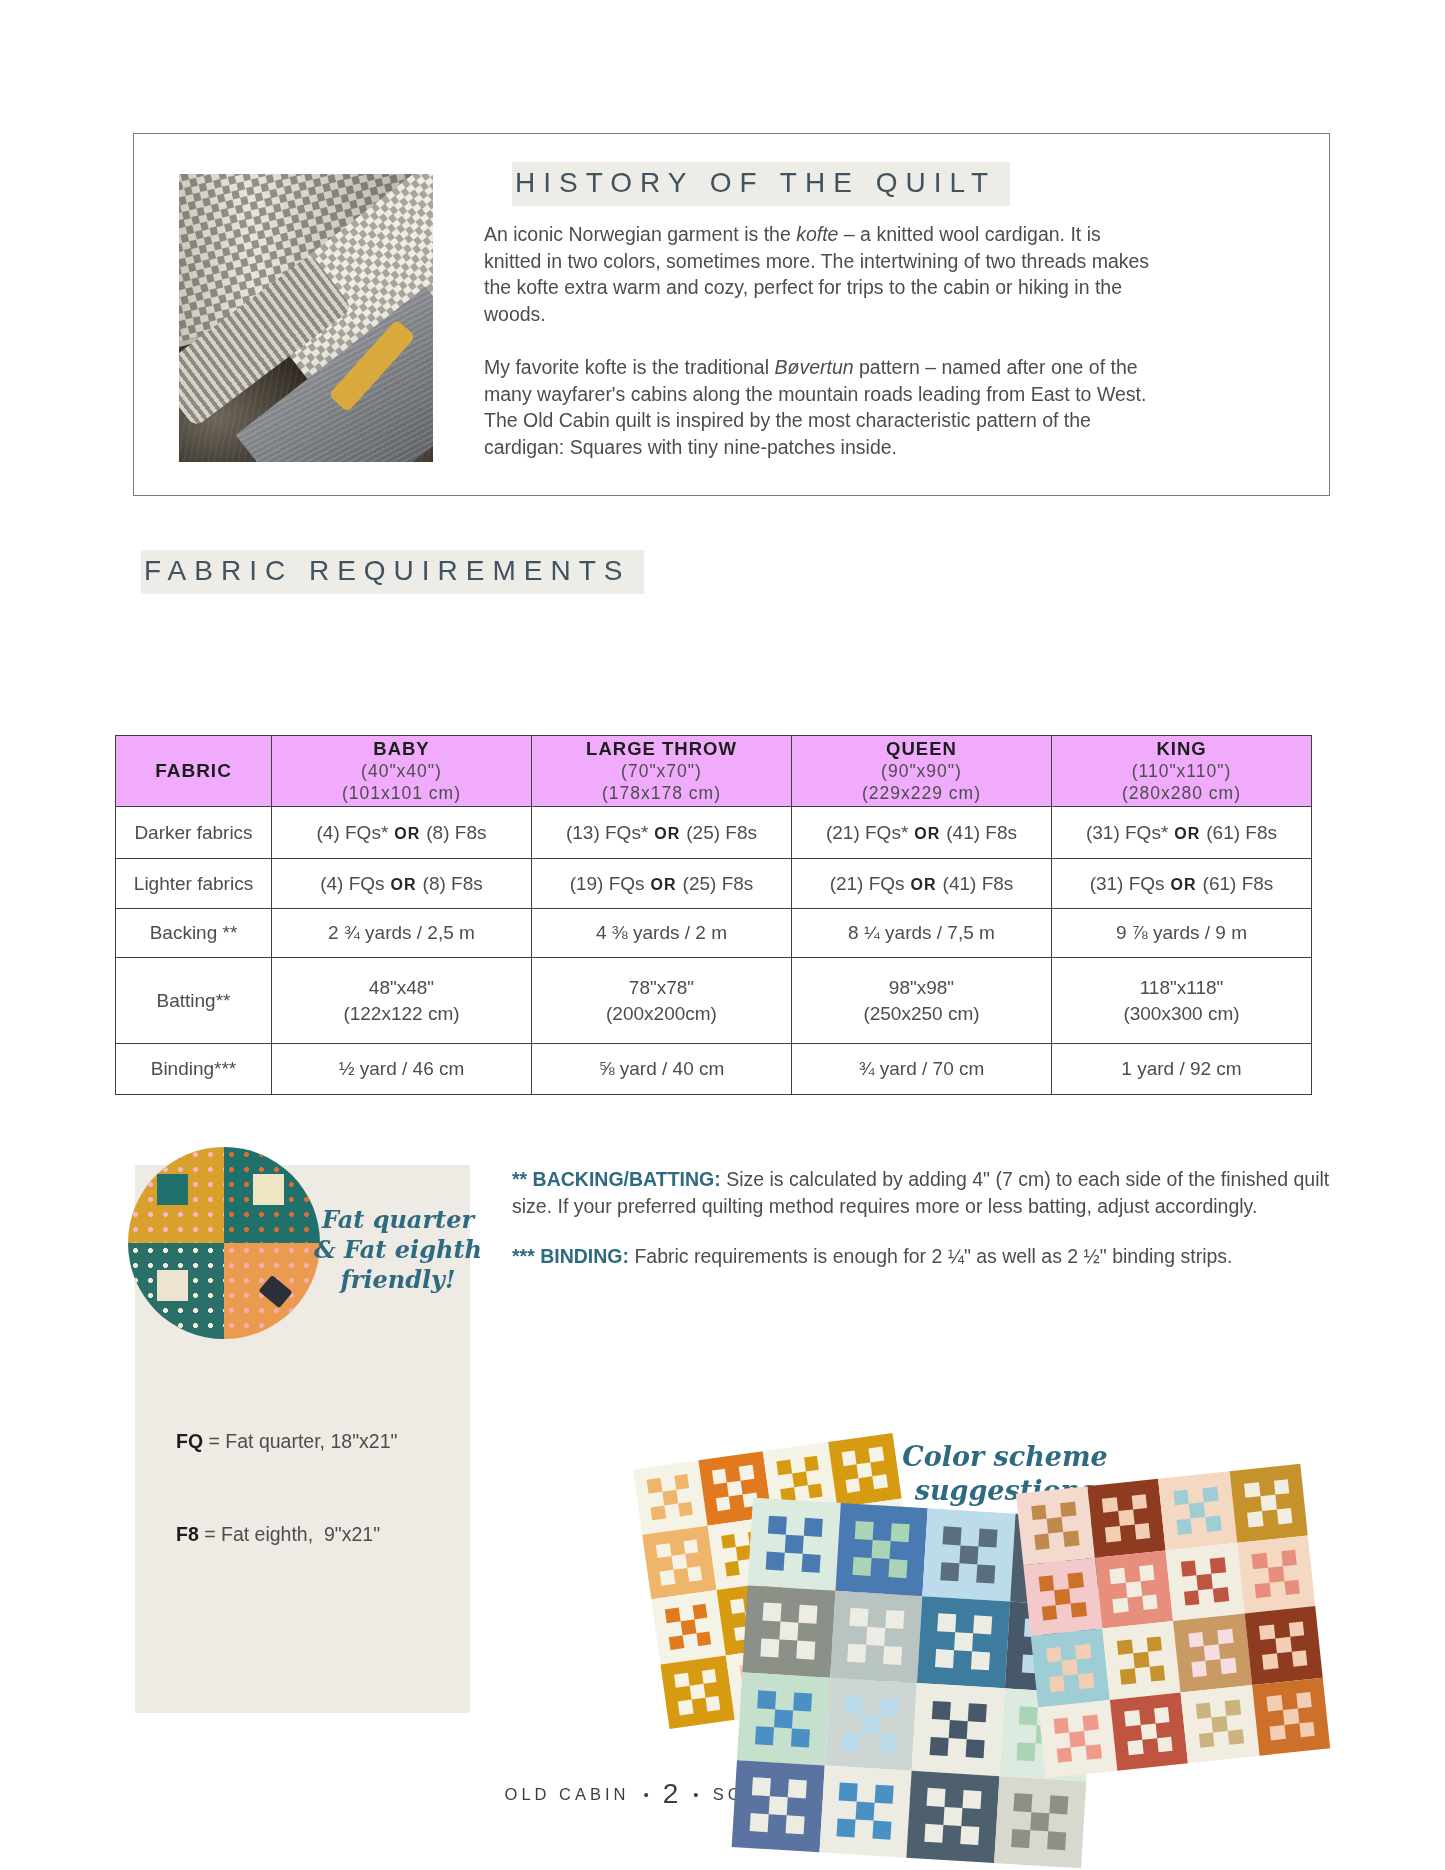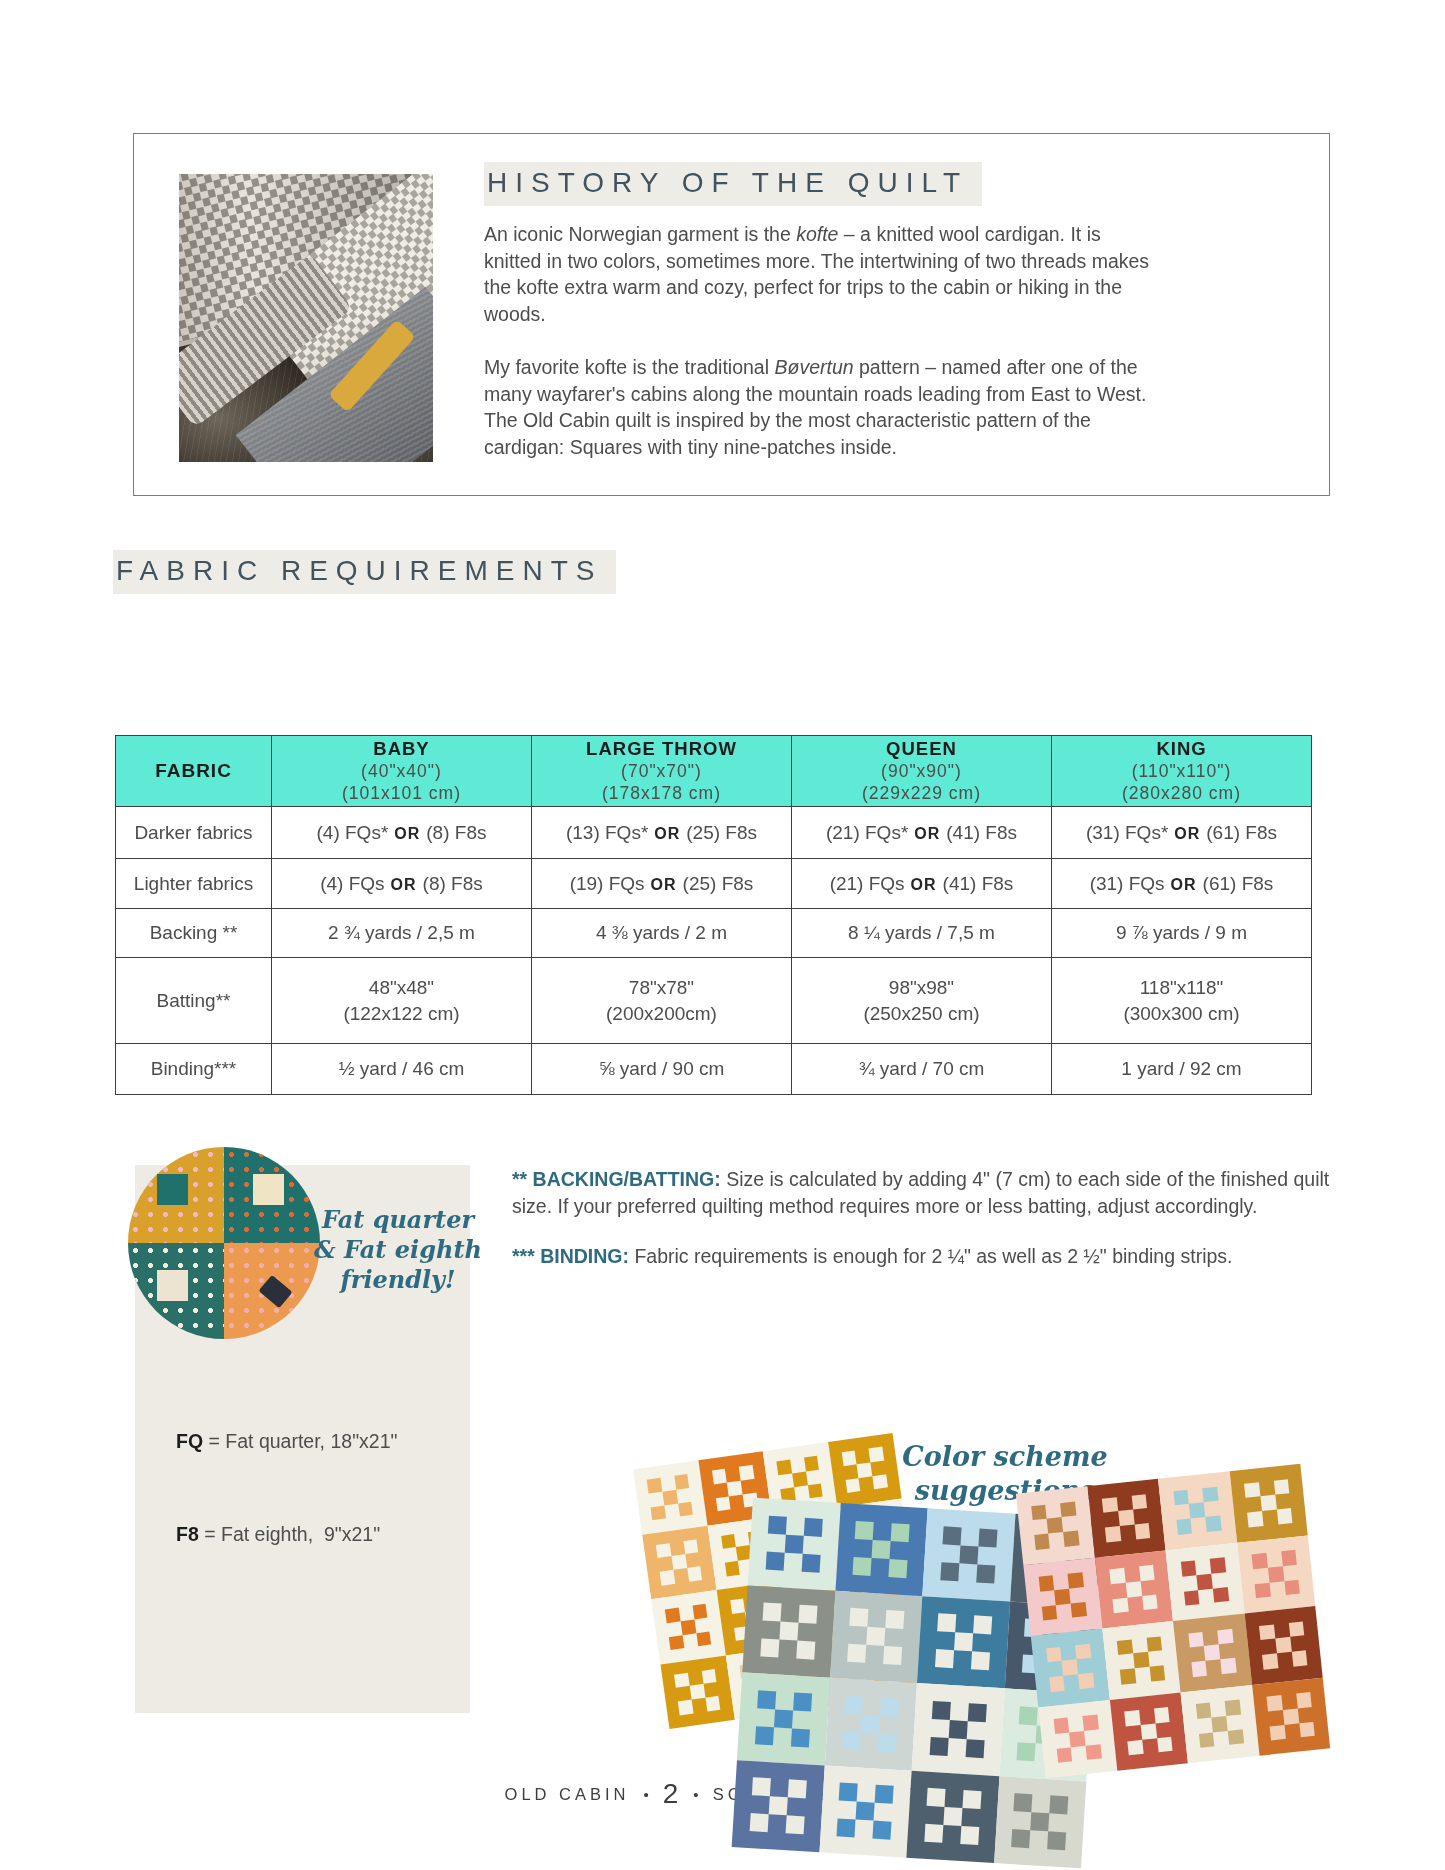--- a/index.html
+++ b/index.html
@@ -50,38 +50,38 @@
     background:
       repeating-linear-gradient(10deg, rgba(255,255,255,.14) 0 2px, transparent 2px 5px),
       linear-gradient(180deg, #84878b, #5f6266);
   }
   .stripe-y { position:absolute; left:56%; top:62%; width:40%; height:9%;
     transform:rotate(-48deg); background:#d9a93e; border-radius:6px;
   }
   .history-text { position:absolute; left:350px; top:28px; width:670px; }
   h2.sec {
     display:inline-block; font-weight:300; font-size:28px; letter-spacing:8px;
-    color:#41535f; background:#edece6; padding:5px 14px 7px 3px;
+    color:#41535f; background:#edece6; padding:5px 14px 7px 3px;margin-left:28px;
   }
   .history-text h2.sec { margin-bottom:15px; }
   .history-text p { font-size:19.5px; line-height:26.5px; color:#4d4d4d; margin-bottom:27px; }
   .history-text p i, .sidebar-note i { font-style:italic; }
 
   
   .fr-heading { position:absolute; left:113px; top:550px; }
   table.fr {
     position:absolute; left:115px; top:735px; width:1196px;
     border-collapse:collapse; table-layout:fixed; background:#fff;
   }
   table.fr col.c0 { width:156px; } table.fr col.cx { width:260px; }
   table.fr th, table.fr td {
     border:1px solid #3f3f3f; text-align:center; vertical-align:middle;
     font-weight:normal; font-size:19px; color:#4d4d4d; padding:2px 4px;
   }
-  table.fr thead th { background:#5eead4; height:68px; }
+  table.fr thead th { background:#f0abfc; height:68px; }
   .size-name { display:block; font-size:18.5px; font-weight:bold; color:#1d1d1d; letter-spacing:1px; }
   .size-sub { display:block; font-size:17.5px; color:#4d4d4d; letter-spacing:1px; line-height:22px; }
   .fabric-head { font-size:19px; font-weight:bold; color:#1d1d1d; letter-spacing:1px; }
   table.fr tbody tr:nth-child(1) td, table.fr tbody tr:nth-child(1) th { height:52px; }
   table.fr tbody tr:nth-child(2) td, table.fr tbody tr:nth-child(2) th { height:50px; }
   table.fr tbody tr:nth-child(3) td, table.fr tbody tr:nth-child(3) th { height:49px; }
   table.fr tbody tr:nth-child(4) td, table.fr tbody tr:nth-child(4) th { height:86px; }
   table.fr tbody tr:nth-child(5) td, table.fr tbody tr:nth-child(5) th { height:51px; }
   .or { font-weight:bold; font-size:16px; color:#262626; letter-spacing:1px; padding:0 6px; }
   .cell-line { display:block; line-height:26px; }
@@ -231,21 +231,21 @@
             <span class="cell-line">(250x250 cm)</span>
           </td>
           <td>
             <span class="cell-line">118"x118"</span>
             <span class="cell-line">(300x300 cm)</span>
           </td>
         </tr>
         <tr>
           <td>Binding***</td>
           <td>½ yard / 46 cm</td>
-          <td>⅝ yard / 90 cm</td>
+          <td>⅝ yard / 40 cm</td>
           <td>¾ yard / 70 cm</td>
           <td>1 yard / 92 cm</td>
         </tr>
       </tbody>
   </table>
 
   <div class="sidebar-box"></div>
   <div class="fq-circle" id="fq-circle">
       <div class="q q0" style="background: radial-gradient(circle, rgb(240, 185, 196) 2.2px, transparent 2.8px) 0% 0% / 15px 15px rgb(217, 161, 44);">
         <div class="sq" style="background: rgb(32, 112, 108);"></div>

